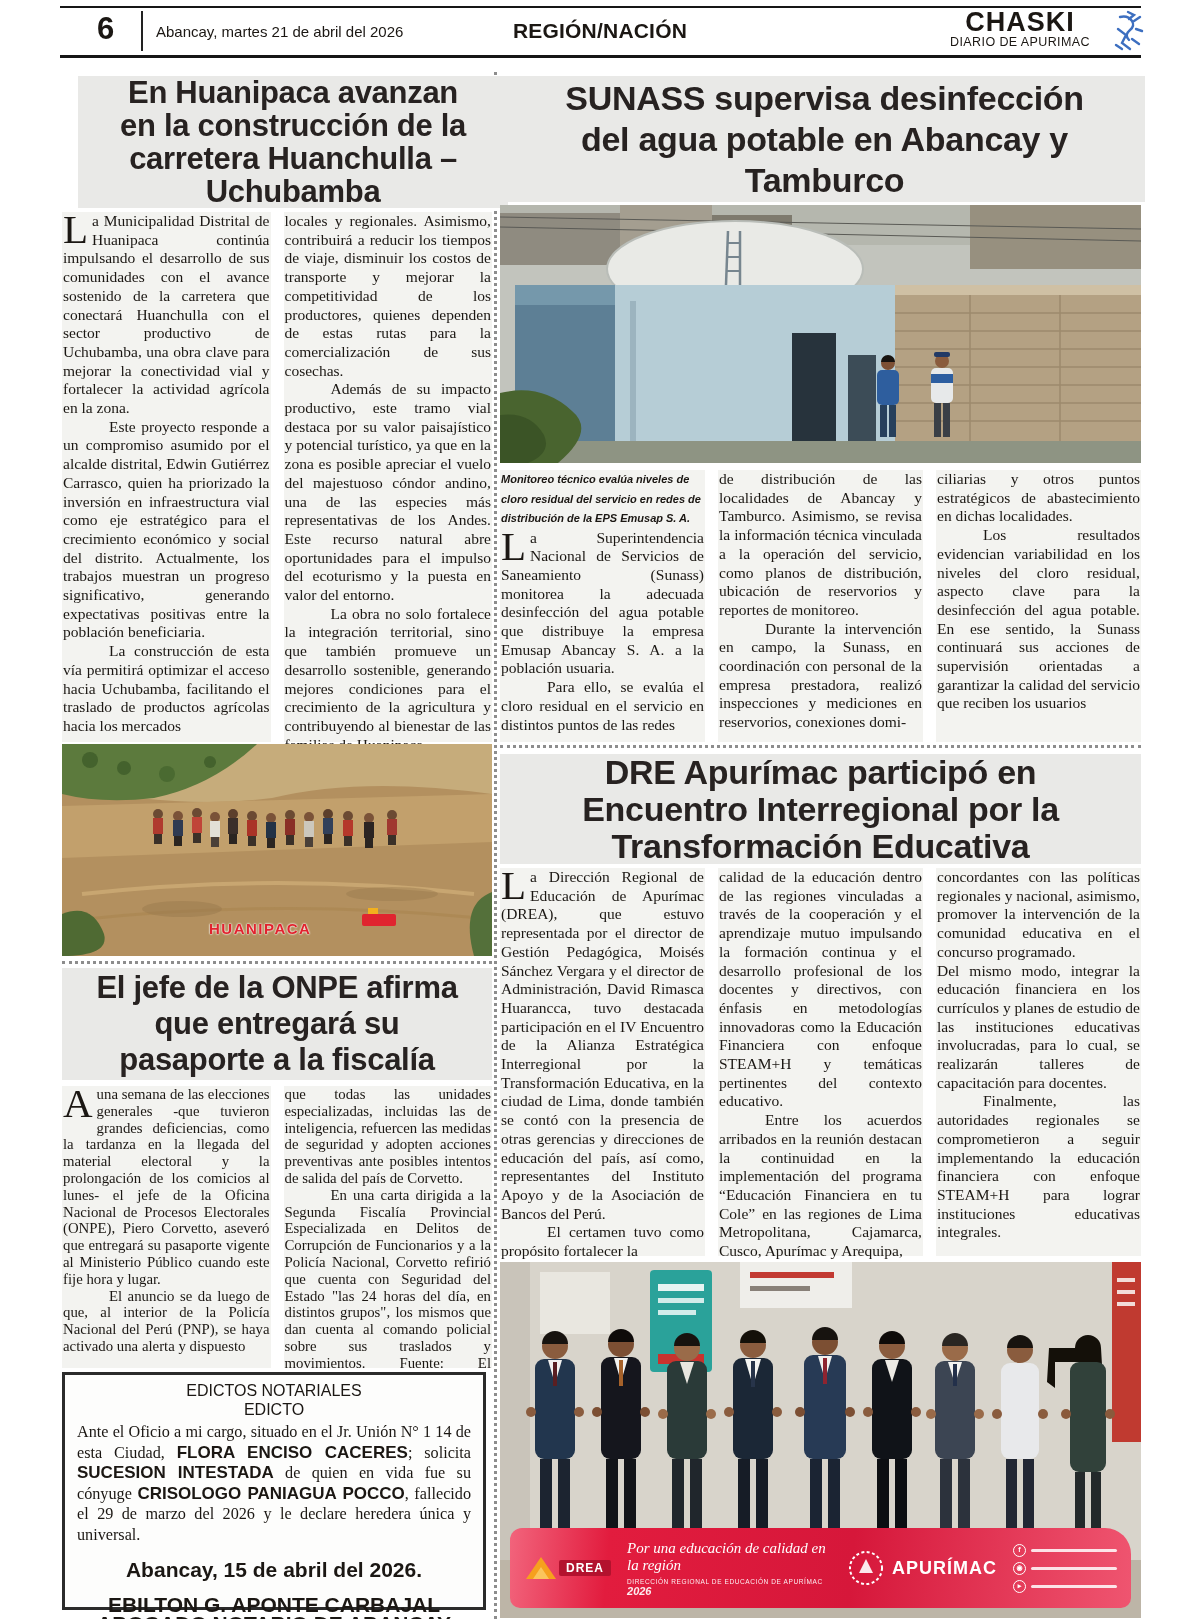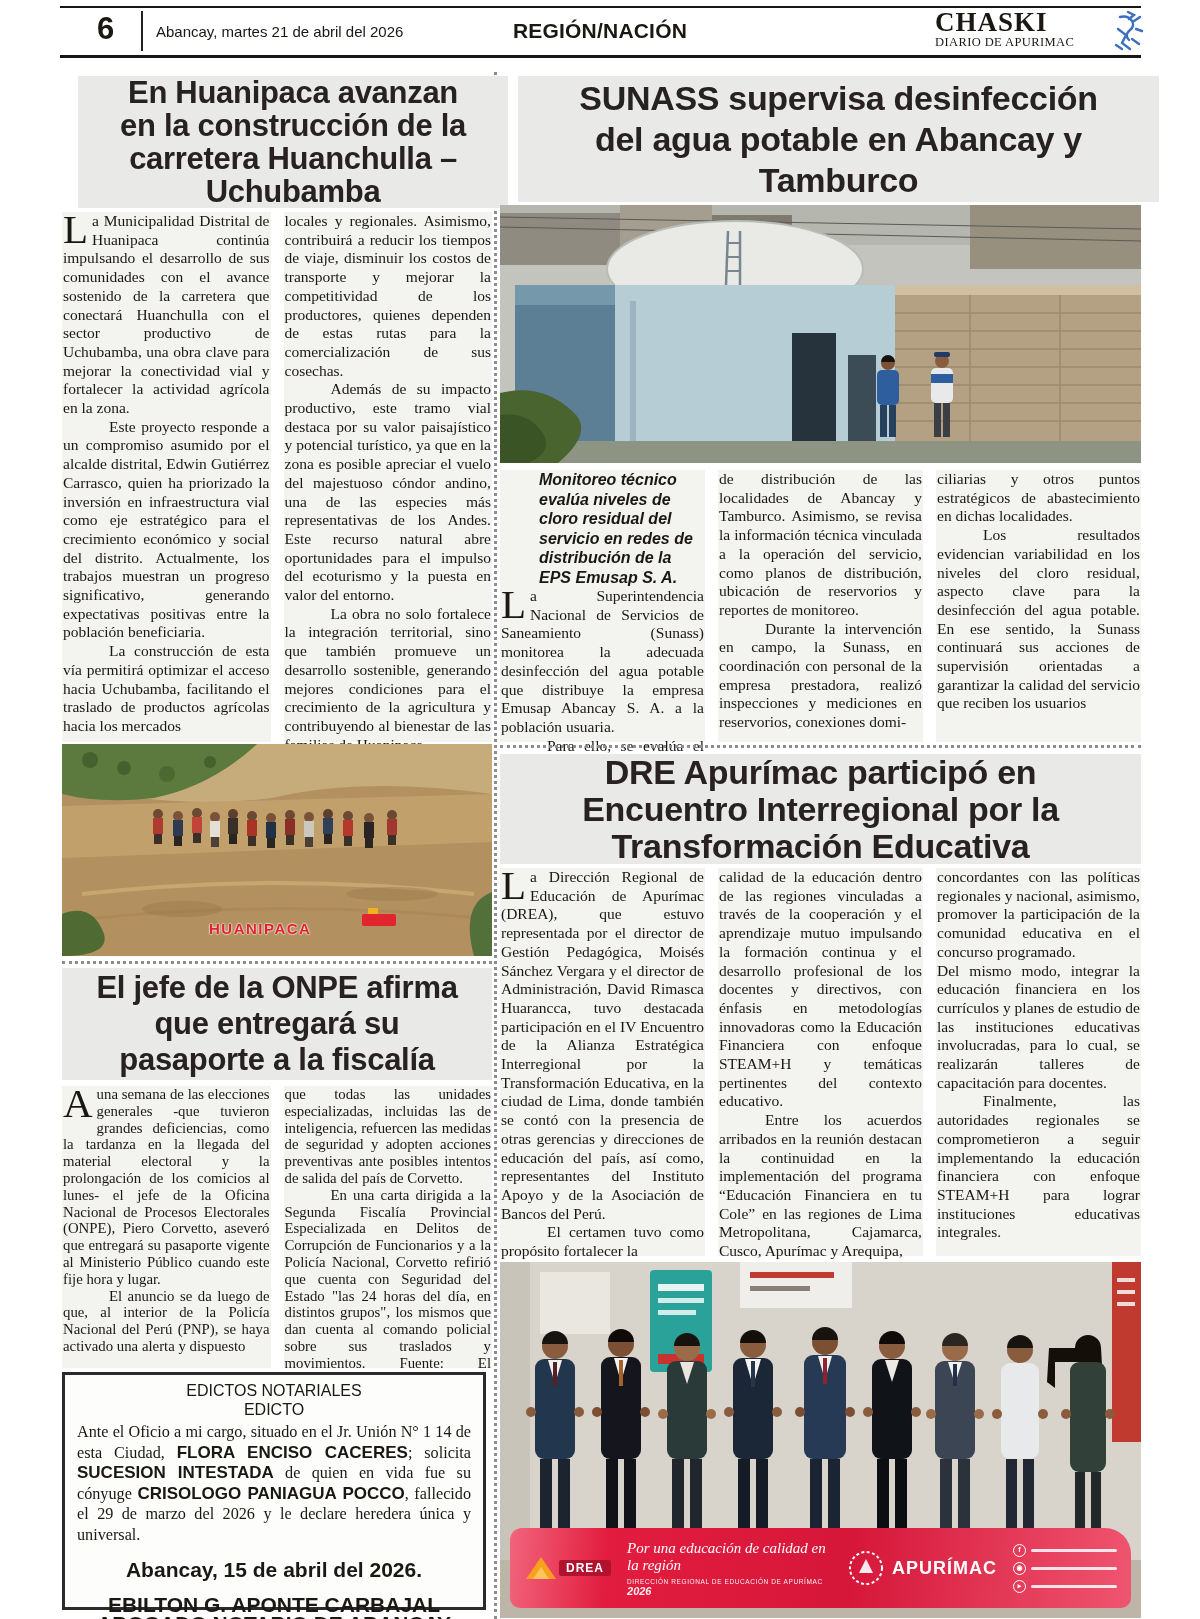--- a/index.html
+++ b/index.html
@@ -6,40 +6,40 @@
   .page{position:relative;width:1200px;height:1619px;background:#fff;overflow:hidden;
         font-family:"Liberation Serif",serif;color:#1b1713;}
   .abs{position:absolute;}
 
   
   .rule{background:#161616;}
   .pagenum{font-family:"Liberation Sans",sans-serif;font-weight:700;font-size:31px;line-height:31px;}
   .hdate{font-family:"Liberation Sans",sans-serif;font-size:15px;}
   .hsection{font-family:"Liberation Sans",sans-serif;font-weight:700;font-size:21px;letter-spacing:.2px;
             width:1200px;text-align:center;}
-  .brand{width:170px;text-align:left;font-family:Liberation Serif, serif;}
+  .brand{width:170px;text-align:center;font-family:Liberation Sans, sans-serif;}
   .brand-name{font-weight:700;font-size:27px;line-height:26px;letter-spacing:1px;}
   .brand-sub{font-size:12.5px;letter-spacing:.4px;}
 
   
   .headline{background:#e9e9e7;color:#272221;font-family:"Liberation Sans",sans-serif;font-weight:700;
             display:flex;align-items:center;justify-content:center;text-align:center;letter-spacing:-.3px;}
   .hl-huani{font-size:31px;line-height:33px;padding:2px 34px;}
   .hl-onpe{font-size:31px;line-height:36px;padding:2px 20px;}
   .hl-right{font-size:34px;line-height:41px;padding:2px 35px;}
 
   
   .cols{display:flex;gap:13px;}
   .col{flex:1;background:#f3f3f0;text-align:justify;font-size:15.5px;line-height:18.7px;padding:0 1px;}
   .cols.tight .col{font-size:14.8px;line-height:16.8px;}
   .col p{margin:0;}
   .col p.ind{text-indent:46px;}
   .dc{float:left;font-size:41px;line-height:33px;padding:1px 4px 0 0;}
   .caption{font-family:"Liberation Sans",sans-serif;font-weight:700;font-style:italic;
-           font-size:16px;line-height:19.5px;text-align:left;margin:0 0 1px 0;padding-left:38px;}
+           font-size:11px;line-height:19.5px;text-align:left;margin:0 0 1px 0;}
 
   
   .dot-h{border-top:3px dotted #8d8d8d;height:0;}
   .dot-v{border-left:3px dotted #8d8d8d;width:0;}
 
   
   .edicto{border:3px solid #2b2b2b;font-family:"Liberation Sans",sans-serif;background:#fdfdfc;}
   .edicto .t{text-align:center;font-weight:400;font-size:16px;line-height:19px;}
   .edicto .ebody{font-family:"Liberation Serif",serif;font-size:16.2px;line-height:20.6px;
                  text-align:justify;padding:3px 12px 0 12px;}
@@ -225,21 +225,21 @@
 
   <div class="abs edicto" style="left:62px;top:1372px;width:424px;height:238px;box-sizing:border-box;padding-top:6px;">
     <div class="t">EDICTOS NOTARIALES</div>
     <div class="t">EDICTO</div>
     <p class="ebody" style="margin:0;"><span>Ante el Oficio a mi cargo, situado en el Jr. Unión N° 1 14 de esta Ciudad, </span><b>FLORA ENCISO CACERES</b><span>; solicita </span><b>SUCESION INTESTADA</b><span> de quien en vida fue su cónyuge </span><b>CRISOLOGO PANIAGUA POCCO</b><span>, fallecido el 29 de marzo del 2026 y le declare heredera única y universal.</span></p>
     <div class="cline" style="margin-top:14px;">Abancay, 15 de abril del 2026.</div>
     <div class="cline" style="margin-top:16px;">EBILTON G. APONTE CARBAJAL</div>
     <div class="cline">ABOGADO NOTARIO DE ABANCAY</div>
   </div>
 
-  <div class="abs headline hl-right" style="left:518px;top:76px;width:641px;height:126px;box-sizing:border-box;">SUNASS supervisa desinfección del agua potable en Abancay y Tamburco</div>
+  <div class="abs headline hl-right" style="left:504px;top:76px;width:641px;height:126px;box-sizing:border-box;">SUNASS supervisa desinfección del agua potable en Abancay y Tamburco</div>
 
   <div class="abs photo" style="left:500px;top:205px;width:641px;height:258px;">
     <svg width="641" height="258" viewBox="0 0 641 258">
       <rect width="641" height="258" fill="#c2c4bd"></rect>
       <rect width="641" height="40" fill="#b5b7ae"></rect>
       <rect x="0" y="8" width="120" height="52" fill="#8f8b80"></rect>
       <rect x="120" y="0" width="92" height="42" fill="#a49e90"></rect>
       <rect x="212" y="10" width="80" height="30" fill="#7e7a6e"></rect>
       <rect x="470" y="0" width="171" height="64" fill="#97907f"></rect>
       <line x1="0" y1="12" x2="641" y2="24" stroke="#5a5a55" stroke-width="1"></line>
@@ -315,21 +315,21 @@
   <div class="abs cols" style="left:500px;top:868px;width:641px;height:388px;">
     <div class="col">
       <p><span class="dc">L</span><span>a Dirección Regional de Educación de Apurímac (DREA), que estuvo representada por el director de Gestión Pedagógica, Moisés Sánchez Vergara y el director de Administración, David Rimasca Huarancca, tuvo destacada participación en el IV Encuentro de la Alianza Estratégica Interregional por la Transformación Educativa, en la ciudad de Lima, donde también se contó con la presencia de otras gerencias y direcciones de educación del país, así como, representantes del Instituto Apoyo y de la Asociación de Bancos del Perú.</span></p>
       <p class="ind">El certamen tuvo como propósito fortalecer la</p>
     </div>
     <div class="col">
       <p>calidad de la educación dentro de las regiones vinculadas a través de la cooperación y el aprendizaje mutuo impulsando la formación continua y el desarrollo profesional de los docentes y directivos, con énfasis en metodologías innovadoras como la Educación Financiera con enfoque STEAM+H y temáticas pertinentes del contexto educativo.</p>
       <p class="ind">Entre los acuerdos arribados en la reunión destacan la continuidad en la implementación del programa “Educación Financiera en tu Cole” en las regiones de Lima Metropolitana, Cajamarca, Cusco, Apurímac y Arequipa,</p>
     </div>
     <div class="col">
-      <p>concordantes con las políticas regionales y nacional, asimismo, promover la participación de la comunidad educativa en el concurso programado.</p>
+      <p>concordantes con las políticas regionales y nacional, asimismo, promover la intervención de la comunidad educativa en el concurso programado.</p>
       <p>Del mismo modo, integrar la educación financiera en los currículos y planes de estudio de las instituciones educativas involucradas, para lo cual, se realizarán talleres de capacitación para docentes.</p>
       <p class="ind">Finalmente, las autoridades regionales se comprometieron a seguir implementando la educación financiera con enfoque STEAM+H para lograr instituciones educativas integrales.</p>
     </div>
   </div>
 
   <div class="abs photo" style="left:500px;top:1262px;width:641px;height:356px;background:#dad6cd;">
     <svg width="641" height="356" viewBox="0 0 641 356">
       <rect width="641" height="356" fill="#d8d4cb"></rect>
       <rect width="30" height="356" fill="#c9c4ba"></rect>
       <rect y="298" width="641" height="58" fill="#bdb5a7"></rect>

